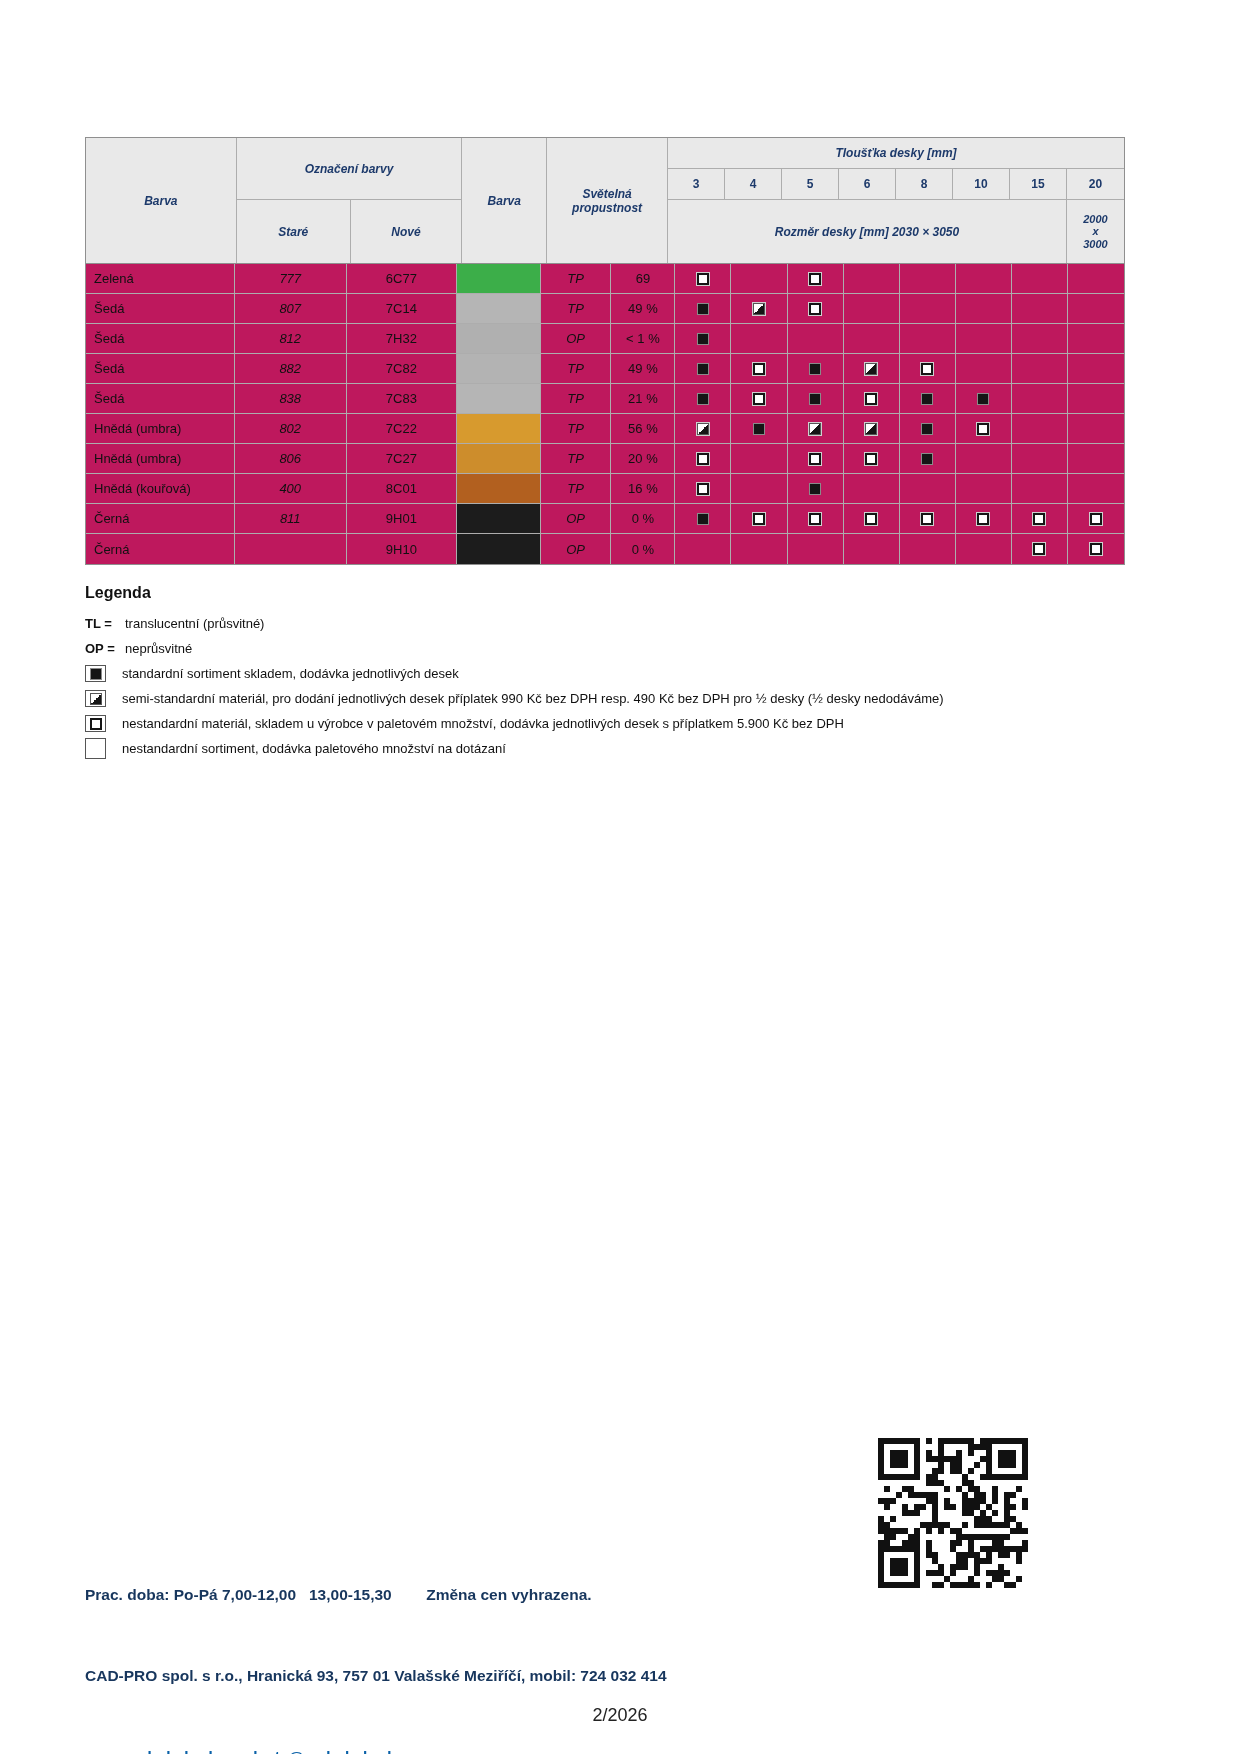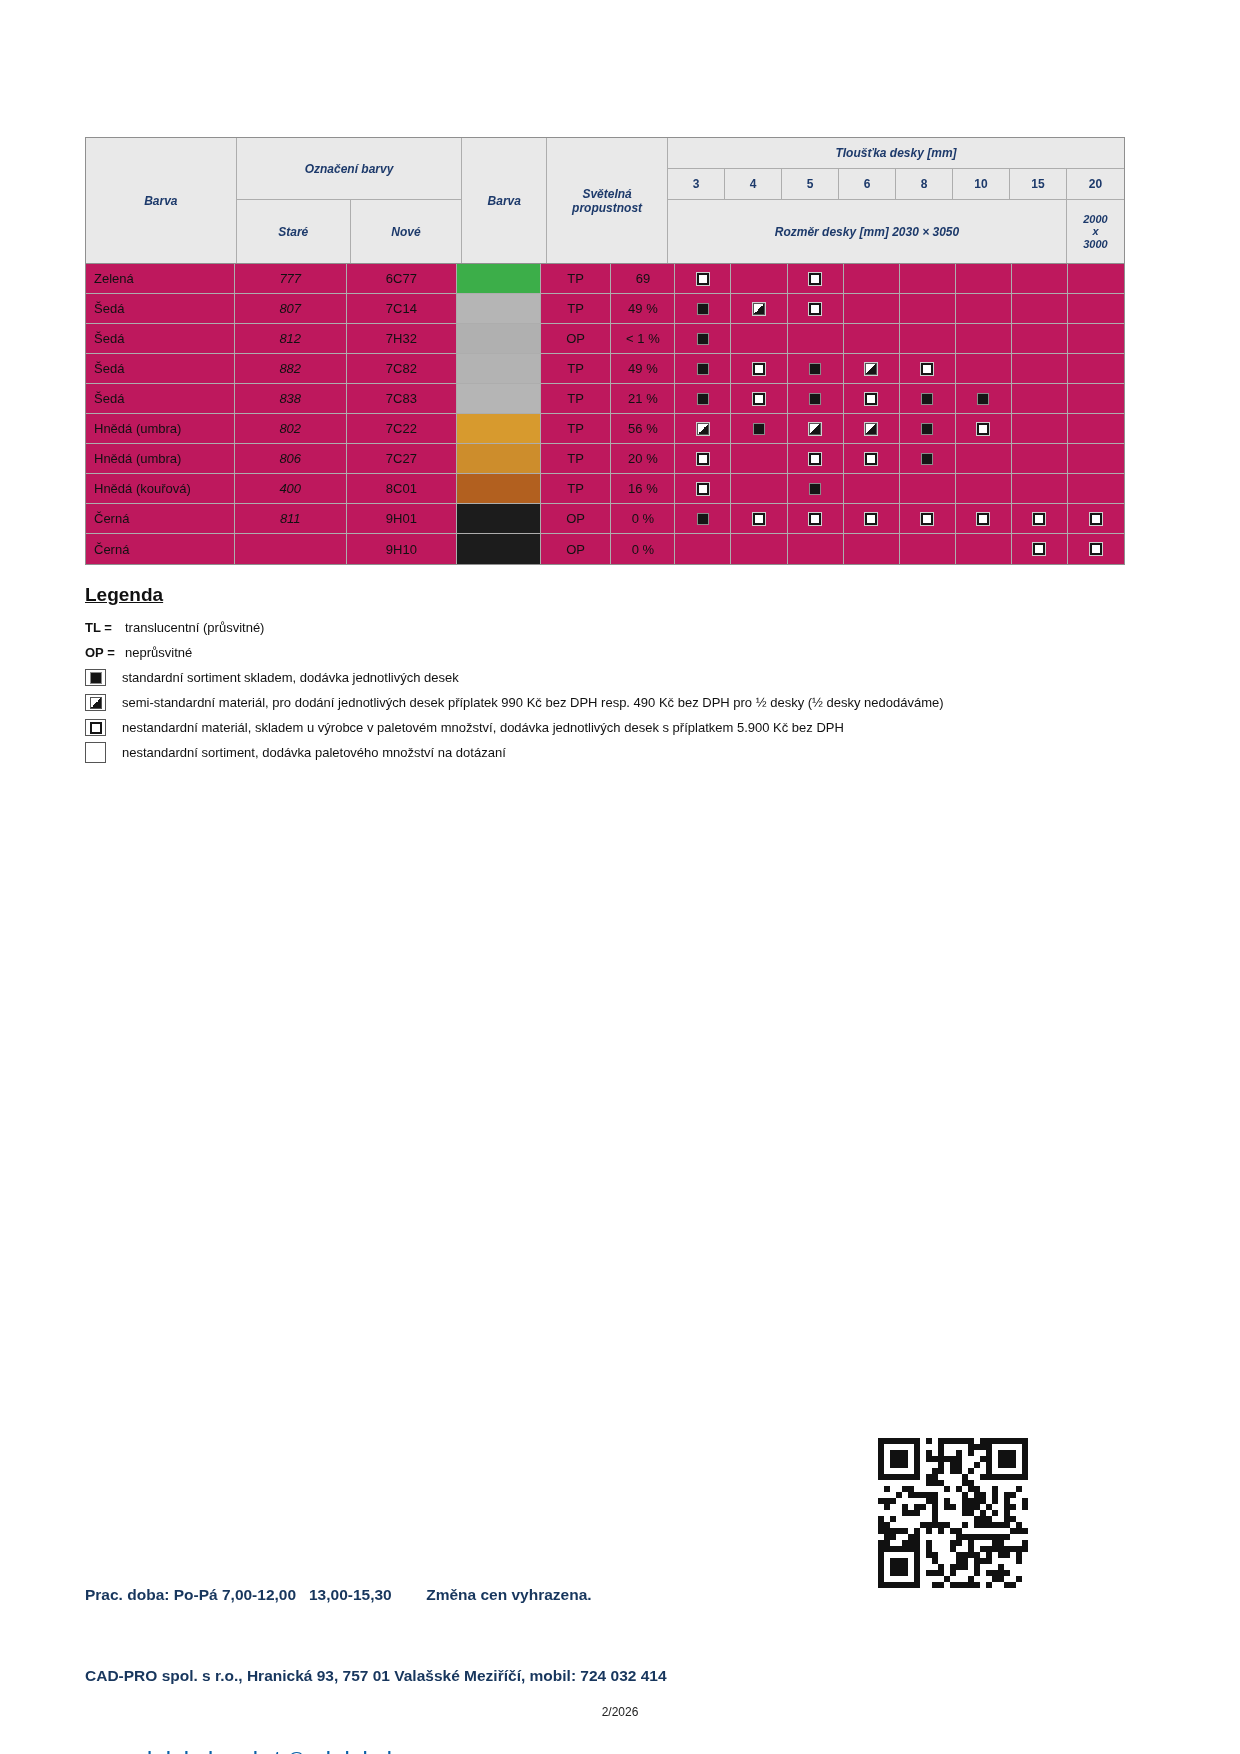--- a/index.html
+++ b/index.html
@@ -35,51 +35,51 @@
   .c-rozmer   { width:399px; border-right:1px solid var(--border); }
   .c-rozmer20 { width:57px; white-space:pre-line; font-size:11px; line-height:1.15; }
 
   .trow { display:flex; height:30px; border-bottom:1px solid var(--border); background:#be185d; }
   .trow:last-child { border-bottom:none; }
   .cell { display:flex; align-items:center; justify-content:center; font-size:13px; border-right:1px solid var(--border); }
   .cell:last-child { border-right:none; }
   .cell.c-name { justify-content:flex-start; padding-left:8px; }
   .cell.c-stare { width:114px;font-style:italic; }
   .cell.c-nove2 { width:112px; }
-  .cell.c-tp { width:72px; }
+  .cell.c-tp { width:72px;font-style:italic; }
   .cell.c-pct { width:65px; }
   .cell.c-th { width:57px; }
 
   
   .mark { display:inline-block; width:12px; height:12px; }
   .mark-S { background:#151515; border:1px solid #8a8a8a; }
   .mark-M { border:1px solid #555; background:linear-gradient(135deg,#ffffff 50%,#151515 50%); box-shadow:0 0 0 1px #cfcfcf; }
   .mark-N { background:#fff; border:2px solid #151515; box-shadow:0 0 0 1px #cfcfcf; }
 
   
   .legend { position:absolute; left:85px; top:584px; width:980px; font-size:13px; }
-  .legend-title { font-weight:bold; font-size:19px; margin-bottom:9px;text-decoration:underline; }
+  .legend-title { font-weight:bold; font-size:16px; margin-bottom:9px; }
   .leg-row { display:flex; align-items:center; height:25px; }
   .leg-key { width:40px; font-weight:bold; flex:0 0 40px; }
   .leg-box { flex:0 0 21px; width:21px; height:17px; border:1px solid #555; background:#fff;
              display:inline-flex; align-items:center; justify-content:center; margin-right:16px; }
   .leg-box .mark { box-shadow:none; }
   .leg-box-empty { height:21px; }
   .leg-text { white-space:nowrap; }
 
   
   .qr { position:absolute; left:878px; top:1438px; width:150px; height:150px; }
 
   
   .footer { position:absolute; left:85px; top:1527px; font-size:15.5px; font-weight:bold;
             color:var(--footer_text); line-height:27px; white-space:pre-wrap; }
   .f3 a { color:var(--link); text-decoration:underline; cursor:pointer; }
   .f3 .sep { margin-right:6px; }
 
-  .pagenum { position:absolute; left:0; right:0; top:1705px; text-align:center; font-size:12px; color:#222; }
+  .pagenum { position:absolute; left:0; right:0; top:1705px; text-align:center; font-size:18px; color:#222; }
 </style>
 </head>
 <body>
 
 <div class="page">
 
   <div class="tbl">
     <div class="thead">
       <div class="hc c-name br">Barva</div>
       <div class="hgroup c-oznaceni br">

